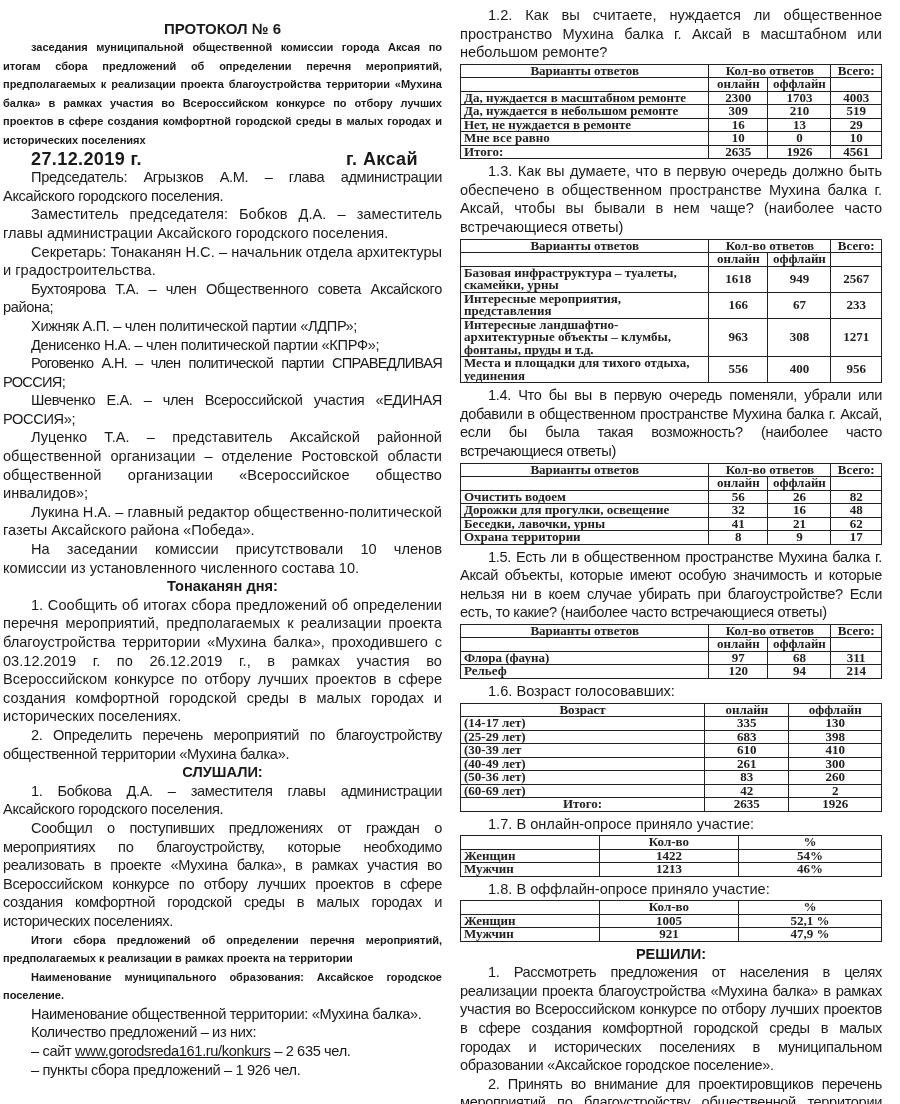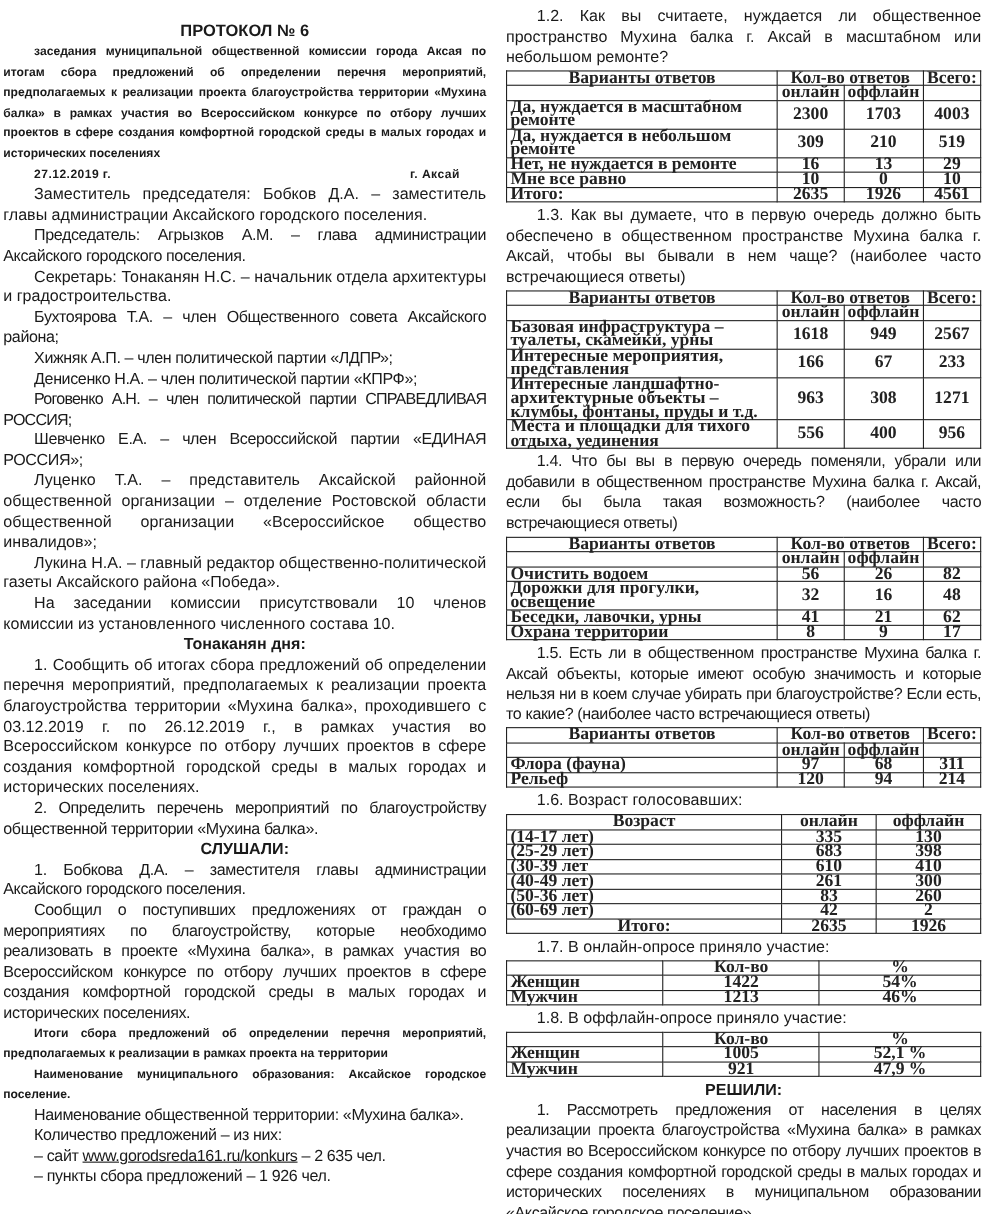--- a/index.html
+++ b/index.html
@@ -1,58 +1,58 @@
 <!DOCTYPE html>
 <html><head>
 <meta charset="utf-8">
 <style>
   * { box-sizing: border-box; margin: 0; padding: 0; }
   html, body { width: 900px; height: 1104px; background: #ffffff; overflow: hidden; }
   body { font-family: "Liberation Sans", sans-serif; color: #1a1a1a; }
   .page { position: relative; width: 900px; height: 1104px; display: flex; }
   .col { width: 450px; padding: 0 4px 0 4px; }
   .col.left { padding-left: 3px; padding-right: 8px; margin-top: 16px; }
-  .col.right { padding-left: 10px; padding-right: 8px; }
+  .col.right { padding-left: 10px; padding-right: 18px; }
   p, .line { font-size: 14.6px; line-height: 18.6px; text-align: justify; }
   .ind { text-indent: 28px; }
   .center { text-align: center; }
   .bold { font-weight: bold; }
   .title { font-size: 15px; font-weight: bold; text-align: center; line-height: 19px; margin-top: 3px; }
   .heading { font-size: 11px; font-weight: bold; line-height: 18.6px; text-align: justify; }
   .cond { letter-spacing: -0.35px; }
   .cond2 { letter-spacing: -0.7px; }
-  .date-row { display: flex; justify-content: space-between; font-weight: bold; font-size: 11px; line-height: 18.6px; padding-left: 28px; padding-right: 24px; letter-spacing: 0.4px; }
+  .date-row { display: flex; justify-content: space-between; font-weight: bold; font-size: 18px; line-height: 18.6px; padding-left: 28px; padding-right: 24px; letter-spacing: 0.4px; }
   .link { text-decoration: underline; }
-  table.survey { width: 100%; border-collapse: collapse; font-family: "Liberation Serif", serif; font-size: 16px; font-weight: bold; margin: 2px 0 3px 0; color: #222; }
+  table.survey { width: 100%; border-collapse: collapse; font-family: "Liberation Serif", serif; font-size: 13px; font-weight: bold; margin: 2px 0 3px 0; color: #222; }
   table.survey td { border: 1.2px solid #222; padding: 0 3px; line-height: 12.5px; height: 13px; }
   table.survey td.num { text-align: center; }
   table.survey td.hdr { text-align: center; font-weight: bold; }
   table.survey td.lbl { text-align: left; }
 </style>
 </head>
 <body>
 
 <div class="page">
 
   <div class="col left">
     <div class="title">ПРОТОКОЛ № 6</div>
     <p class="heading ind">заседания муниципальной общественной комиссии города Аксая по итогам сбора предложений об определении перечня мероприятий, предполагаемых к реализации проекта благоустройства территории «Мухина балка» в рамках участия во Всероссийском конкурсе по отбору лучших проектов в сфере создания комфортной городской среды в малых городах и исторических поселениях</p>
     <div class="date-row">
       <span>27.12.2019 г.</span>
       <span>г. Аксай</span>
     </div>
 
+    <p class="ind cond">Председатель: Агрызков А.М. – глава администрации Аксайского городского поселения.</p>
     <p class="ind">Заместитель председателя: Бобков Д.А. – заместитель главы администрации Аксайского городского поселения.</p>
-    <p class="ind cond">Председатель: Агрызков А.М. – глава администрации Аксайского городского поселения.</p>
     <p class="ind">Секретарь: Тонаканян Н.С. – начальник отдела архитектуры и градостроительства.</p>
     <p class="ind cond">Бухтоярова Т.А. – член Общественного совета Аксайского района;</p>
     <p class="ind cond">Хижняк А.П. – член политической партии «ЛДПР»;</p>
     <p class="ind cond">Денисенко Н.А. – член политической партии «КПРФ»;</p>
     <p class="ind cond2">Роговенко А.Н. – член политической партии СПРАВЕДЛИВАЯ РОССИЯ;</p>
-    <p class="ind cond">Шевченко Е.А. – член Всероссийской партии «ЕДИНАЯ РОССИЯ»;</p>
+    <p class="ind cond">Шевченко Е.А. – член Всероссийской участия «ЕДИНАЯ РОССИЯ»;</p>
     <p class="ind">Луценко Т.А. – представитель Аксайской районной общественной организации – отделение Ростовской области общественной организации «Всероссийское общество инвалидов»;</p>
     <p class="ind">Лукина Н.А. – главный редактор общественно-политической газеты Аксайского района «Победа».</p>
     <p class="ind">На заседании комиссии присутствовали 10 членов комиссии из установленного численного состава 10.</p>
 
     <p class="center bold">Тонаканян дня:</p>
     <p class="ind">1. Сообщить об итогах сбора предложений об определении перечня мероприятий, предполагаемых к реализации проекта благоустройства территории «Мухина балка», проходившего с 03.12.2019 г. по 26.12.2019 г., в рамках участия во Всероссийском конкурсе по отбору лучших проектов в сфере создания комфортной городской среды в малых городах и исторических поселениях.</p>
     <p class="ind cond">2. Определить перечень мероприятий по благоустройству общественной территории «Мухина балка».</p>
 
     <p class="center bold">СЛУШАЛИ:</p>
     <p class="ind cond">1. Бобкова Д.А. – заместителя главы администрации Аксайского городского поселения.</p>

